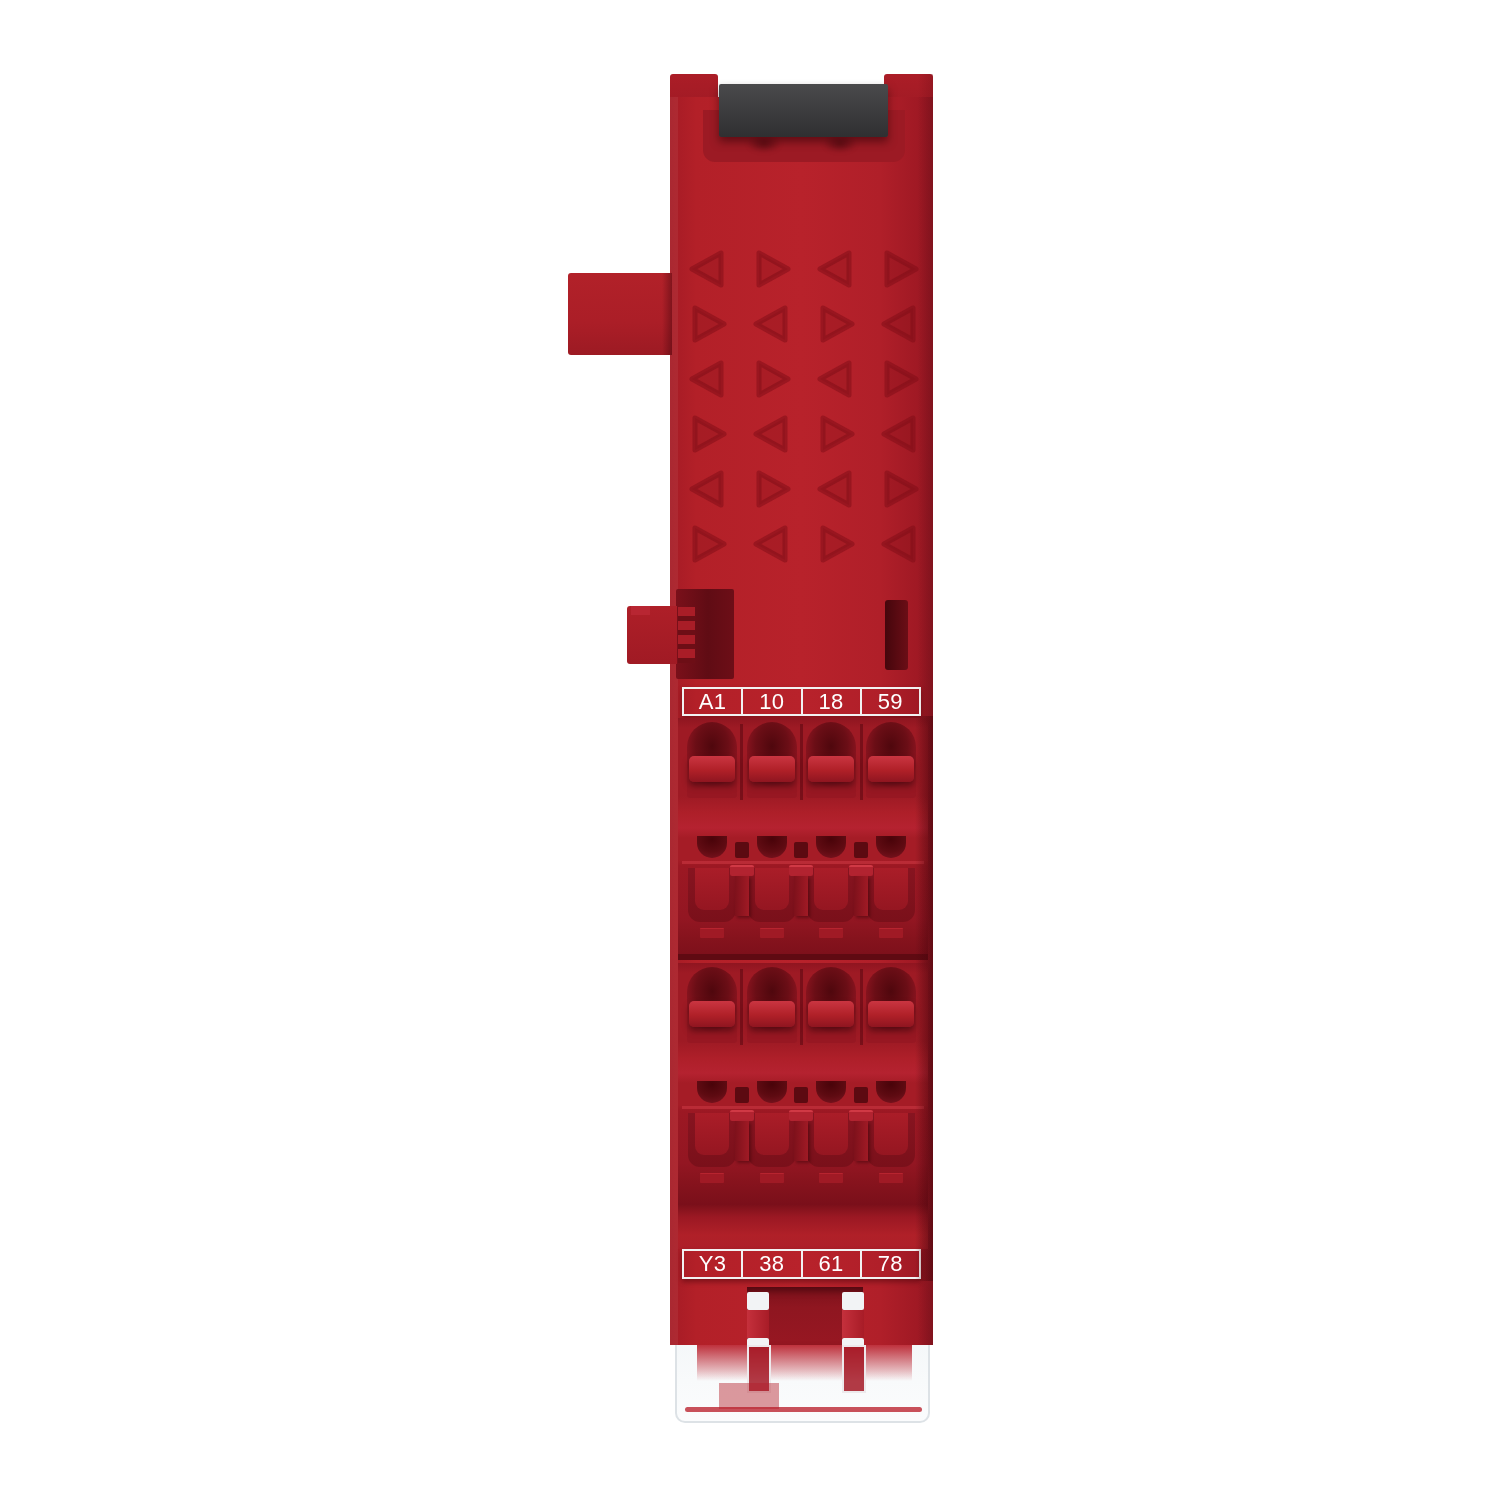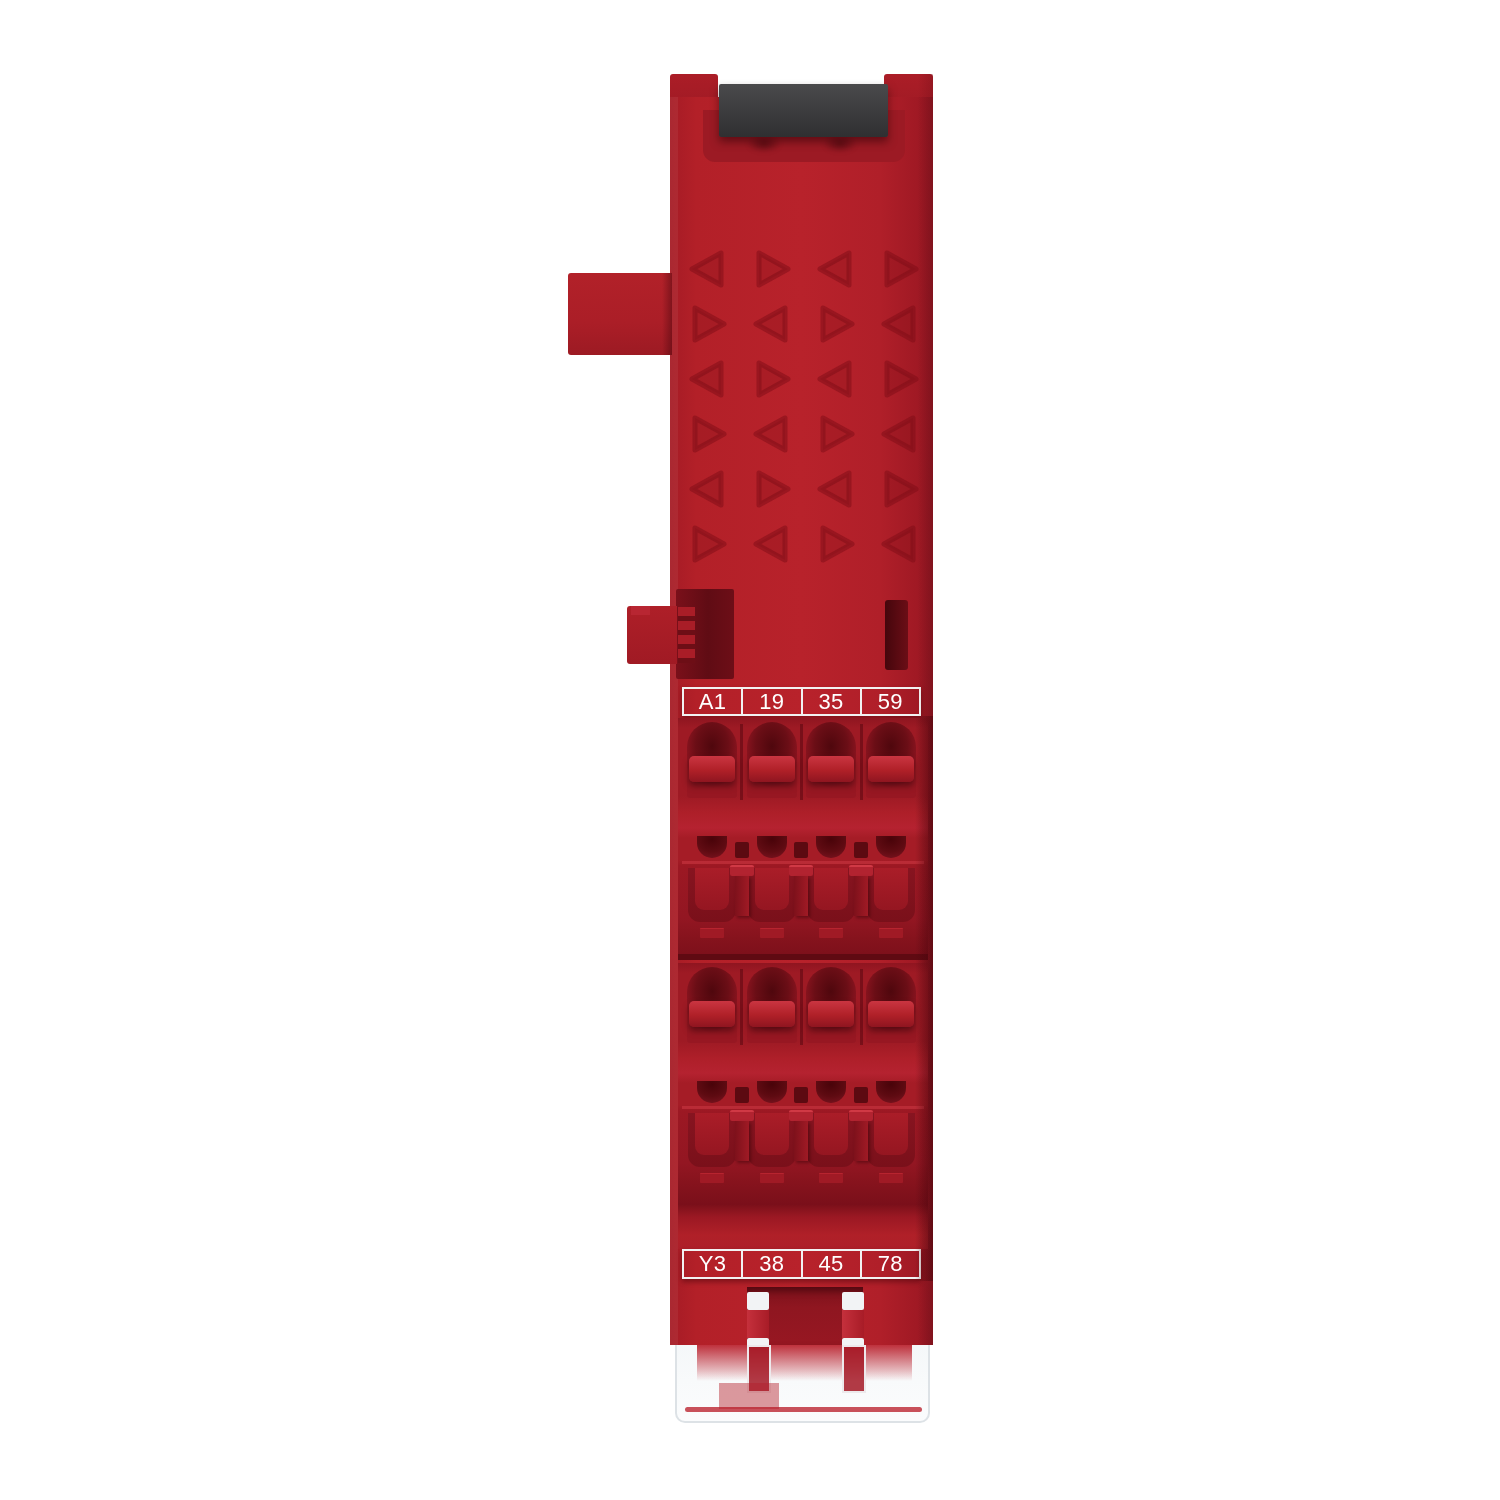--- a/index.html
+++ b/index.html
@@ -123,22 +123,22 @@
 
     <div class="abs latch-recess" style="left:676px;top:589px;width:58px;height:90px;"></div>
     <div class="abs latch-ridges" style="left:678px;top:607px;width:17px;height:56px;"></div>
     <div class="abs latch-outer" style="left:627px;top:606px;width:50px;height:58px;"></div>
     <div class="abs latch-step" style="left:631px;top:606px;width:19px;height:9px;"></div>
 
     <div class="abs marking-slot" style="left:885px;top:600px;width:23px;height:70px;"></div>
 
     <div class="abs strip" style="left:682px;top:687px;width:239px;height:29px;">
       <div class="cell">A1</div>
-      <div class="cell">19</div>
-      <div class="cell">35</div>
+      <div class="cell">10</div>
+      <div class="cell">18</div>
       <div class="cell">59</div>
     </div>
 
     <div class="abs tb" style="left:678px;top:718px;width:250px;height:242px;">
       <div class="abs tb-divider" style="left:62px;top:6px;width:3px;height:76px;"></div>
       <div class="abs tb-divider" style="left:122px;top:6px;width:3px;height:76px;"></div>
       <div class="abs tb-divider" style="left:182px;top:6px;width:3px;height:76px;"></div>
       <div class="abs arch" style="left:9px;top:4px;width:50px;height:76px;">
         <div class="abs lever" style="left:2px;top:34px;width:46px;height:26px;"></div>
       </div>
@@ -230,21 +230,21 @@
       <div class="abs foot" style="left:82px;top:210px;width:24px;height:10px;"></div>
       <div class="abs foot" style="left:141px;top:210px;width:24px;height:10px;"></div>
       <div class="abs foot" style="left:201px;top:210px;width:24px;height:10px;"></div>
     </div>
 
     <div class="abs lower-band" style="left:678px;top:1205px;width:250px;height:44px;"></div>
 
     <div class="abs strip" style="left:682px;top:1249px;width:239px;height:30px;">
       <div class="cell">Y3</div>
       <div class="cell">38</div>
-      <div class="cell">45</div>
+      <div class="cell">61</div>
       <div class="cell">78</div>
     </div>
 
     <div class="abs snap-notch" style="left:747px;top:1287px;width:116px;height:58px;"></div>
     <div class="abs clip-white" style="left:747px;top:1292px;width:22px;height:18px;"></div>
     <div class="abs clip-red" style="left:747px;top:1310px;width:22px;height:28px;"></div>
     <div class="abs clip-white" style="left:747px;top:1338px;width:22px;height:14px;"></div>
     <div class="abs clip-white" style="left:842px;top:1292px;width:22px;height:18px;"></div>
     <div class="abs clip-red" style="left:842px;top:1310px;width:22px;height:28px;"></div>
     <div class="abs clip-white" style="left:842px;top:1338px;width:22px;height:14px;"></div>

